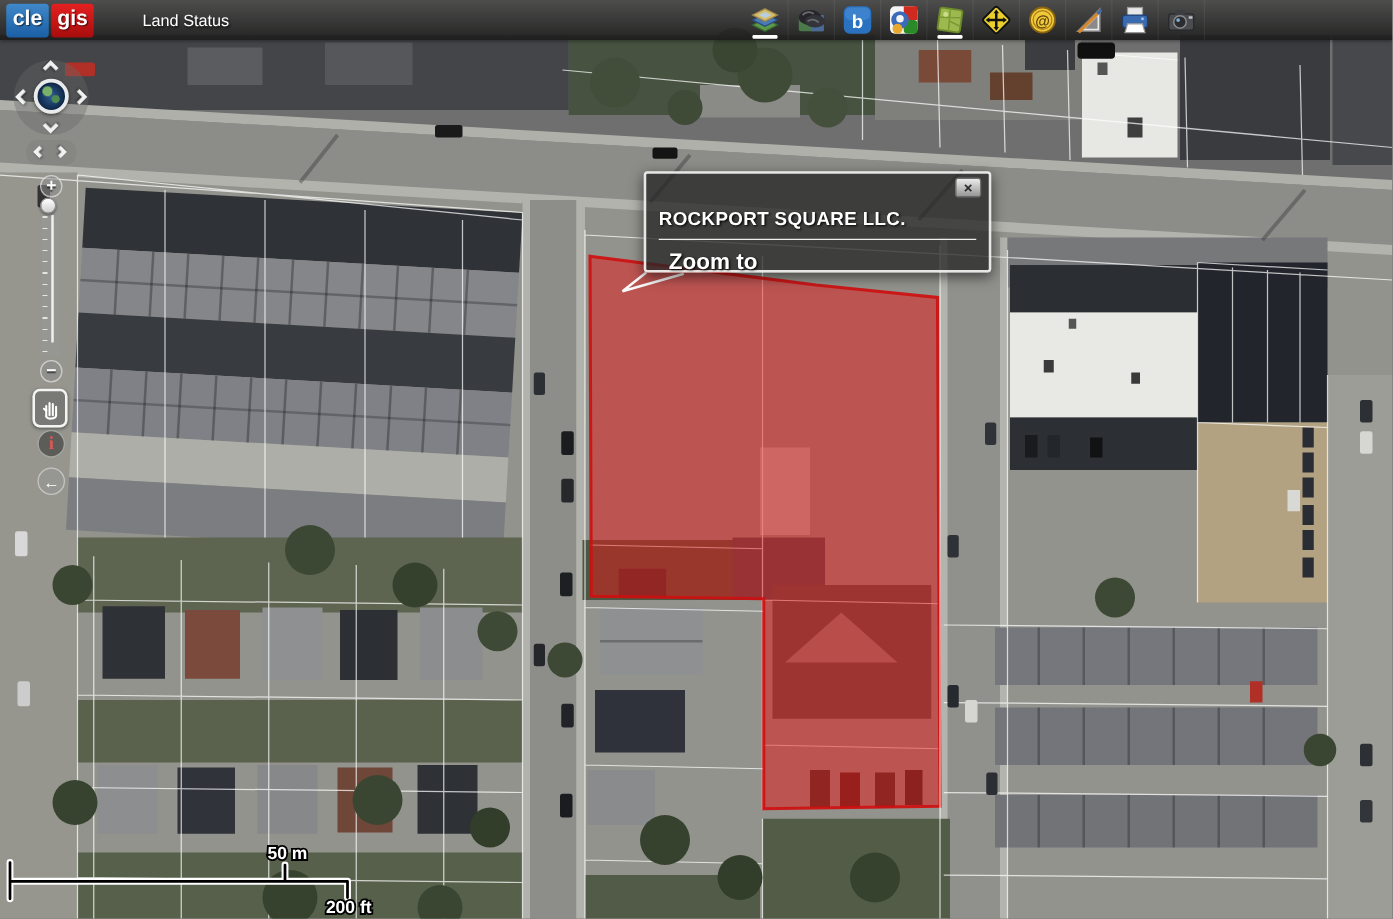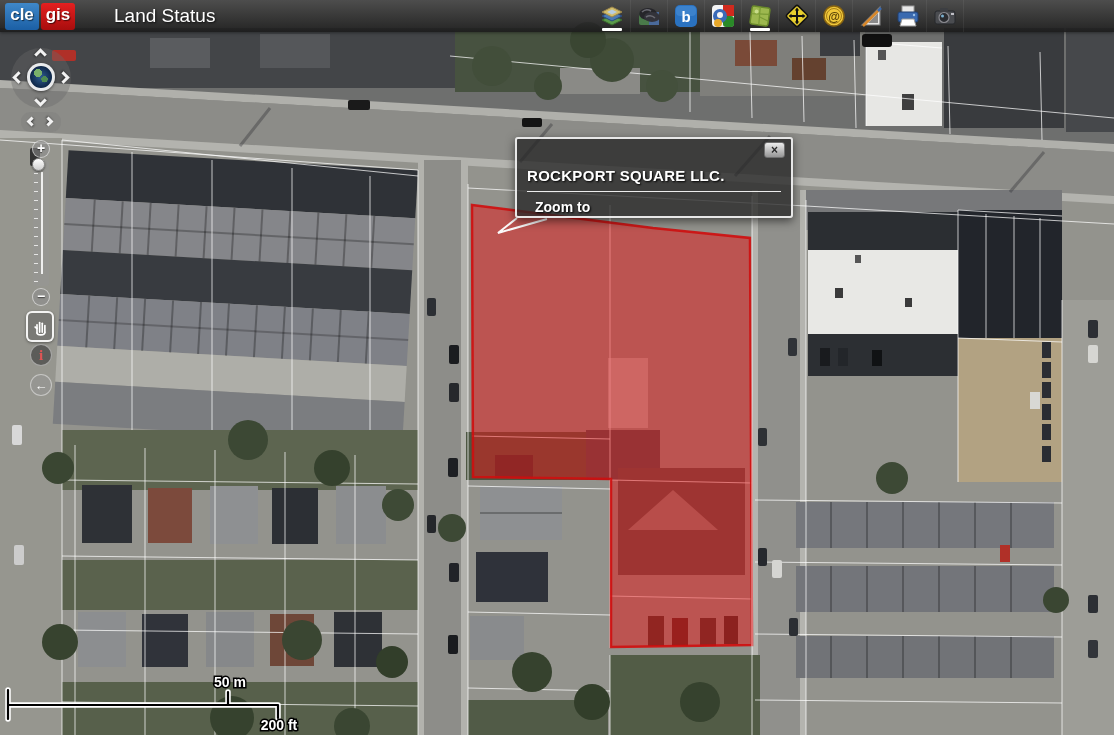--- a/index.html
+++ b/index.html
@@ -14,21 +14,21 @@
   
   .header { position:absolute; top:0; left:0; width:100%; height:32px; z-index:40;
             background:linear-gradient(rgba(72,72,72,.93), rgba(28,28,28,.93));
             display:flex; align-items:center; box-shadow:0 1px 3px rgba(0,0,0,.4);gap:28px; }
   .logo { display:flex; gap:2px; margin-left:5px; }
   .badge { width:34px; height:27px; border-radius:3px; color:#fff; font-weight:bold;
            font-size:17px; display:flex; align-items:center; justify-content:center;
            text-shadow:1px 1px 1px rgba(0,0,0,.6); padding-bottom:2px; }
   .badge.cle { background:linear-gradient(#3f88c9,#1b5fa5); }
   .badge.gis { background:linear-gradient(#e42020,#a80d0d); }
-  .app-title { color:#fff; font-size:19px; margin-left:11px; text-shadow:1px 1px 2px rgba(0,0,0,.7); }
+  .app-title { color:#fff; font-size:13px; margin-left:11px; text-shadow:1px 1px 2px rgba(0,0,0,.7); }
 
   .toolbar { position:absolute; left:594px; top:0; height:32px; display:flex; z-index:41; }
   .tool { width:37px; height:32px; position:relative; display:flex; align-items:center;
           justify-content:center; cursor:pointer; border-right:1px solid rgba(255,255,255,.06); }
   .tool svg { width:26px; height:26px; }
   .tool.active::after { content:""; position:absolute; left:8px; bottom:1px; width:20px; height:3px;
                         background:#fff; border-radius:1px; }
 
   
   .navwrap { position:absolute; left:0; top:40px; z-index:30; }
@@ -80,21 +80,21 @@
                   font-family:"Liberation Serif", serif; font-size:15px; }
   .circbtn.back { top:334px; background:rgba(150,150,150,.45); color:#fff; font-size:13px; }
 
   
   .popup { position:absolute; left:515px; top:137px; width:278px; height:81px; z-index:35;
            background:rgba(38,38,38,.78); border:2px solid rgba(250,250,250,.9);
            border-radius:3px; box-shadow:0 3px 10px rgba(0,0,0,.55); color:#fff; }
   .popup-title { margin:28px 12px 0 10px; font-size:15px; font-weight:bold; letter-spacing:.3px;
                  text-shadow:1px 1px 2px #000; white-space:nowrap; }
   .popup-sep { margin:7px 10px 0 10px; border-top:1px solid rgba(255,255,255,.9); }
-  .popup-link { display:inline-block; margin:7px 0 0 18px; font-size:14px; font-weight:bold;
+  .popup-link { display:inline-block; margin:7px 0 0 18px; font-size:18px; font-weight:bold;
                 text-shadow:1px 1px 2px #000; cursor:pointer; }
   .popup-close { position:absolute; top:3px; right:6px; width:21px; height:16px; border-radius:3px;
                  background:linear-gradient(#ececec,#969696); border:1px solid #6f6f6f;
                  color:#2a2a2a; font-size:12px; font-weight:bold; line-height:14px;
                  text-align:center; cursor:pointer; }
   .pointer { position:absolute; left:492px; top:214px; z-index:34; }
 
   
   .scalebar { position:absolute; left:0px; top:668px; z-index:20; }
   .scalebar text { font-family:"Liberation Sans", sans-serif; font-size:14px; font-weight:bold;

